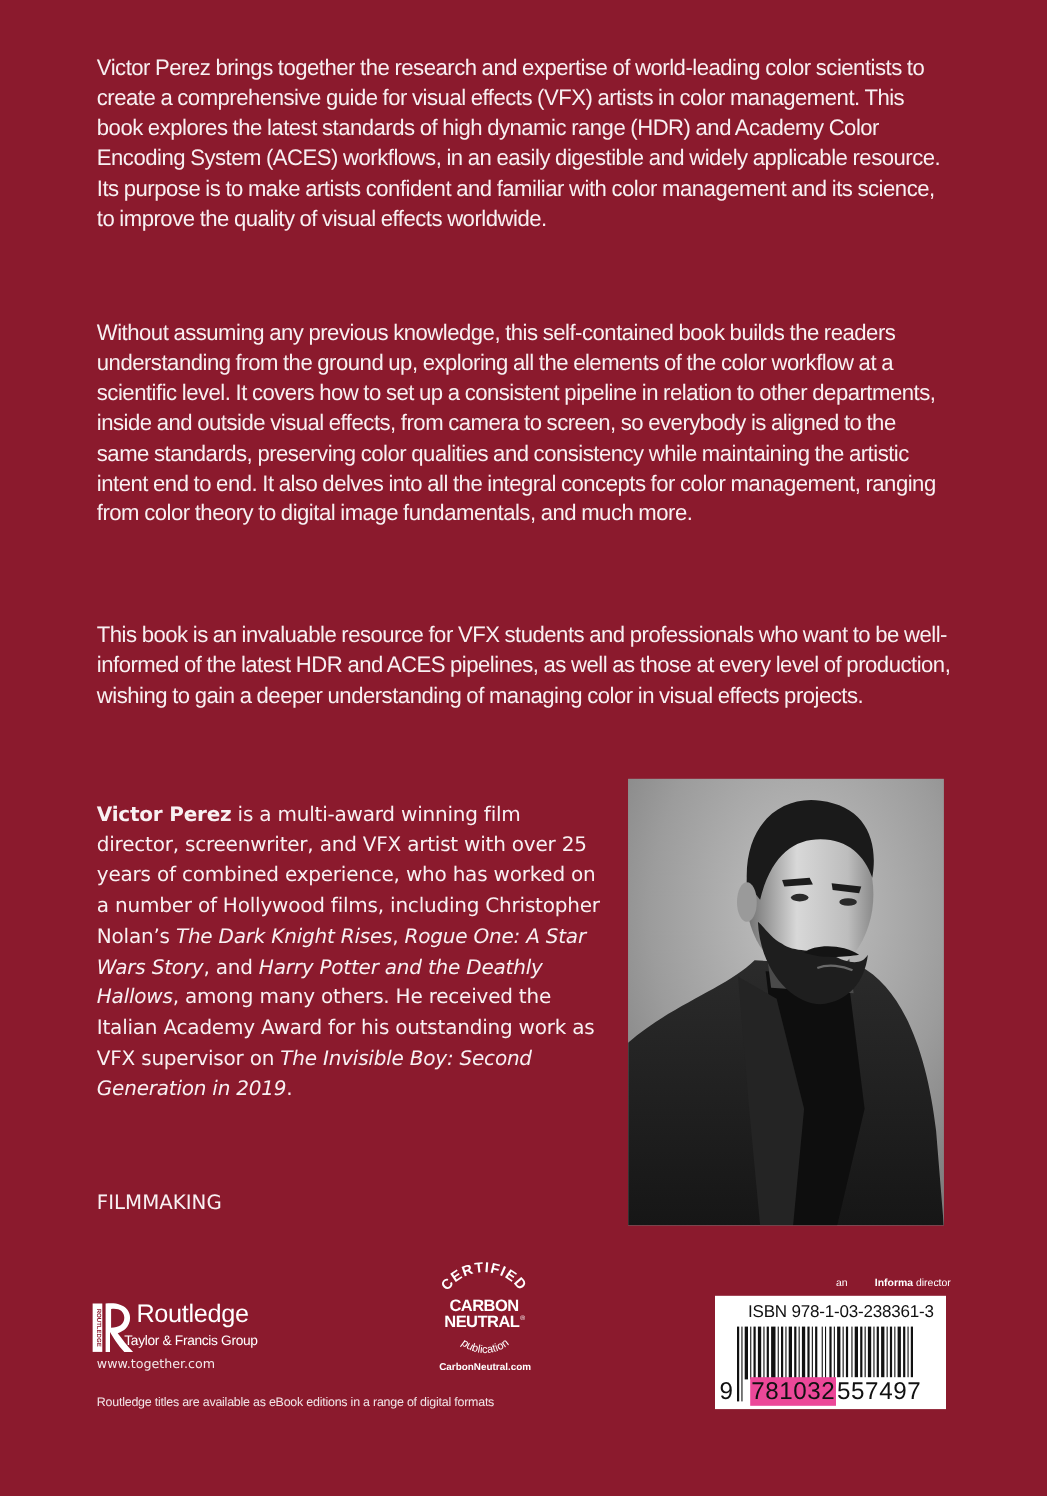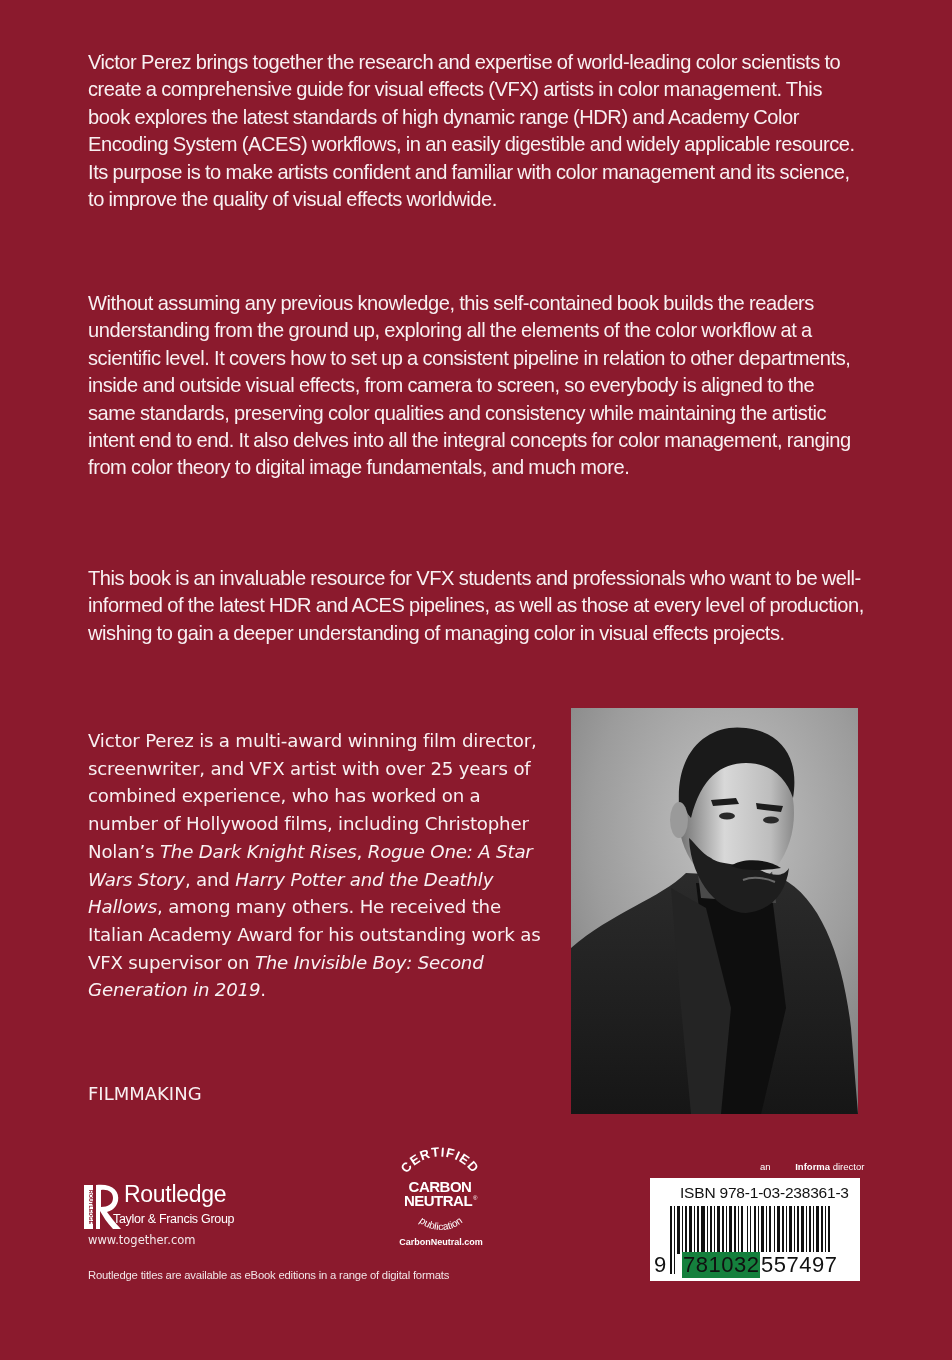--- a/index.html
+++ b/index.html
@@ -31,21 +31,21 @@
       position: absolute;
       left: 88px;
       top: 727px;
       width: 460px;
       font-family: "DejaVu Sans", sans-serif;
       font-size: 18.2px;
       line-height: 27.7px;
       letter-spacing: -0.2px;
       color: #f8f0f2;
     }
-    .bio b { font-weight: normal; }
+    .bio b { font-weight: bold; }
     .bio i { font-style: italic; }
 
     .subject {
       position: absolute;
       left: 88px;
       top: 1083px;
       font-family: "DejaVu Sans", sans-serif;
       font-size: 18px;
       letter-spacing: 0px;
       color: #f8f0f2;
@@ -150,21 +150,21 @@
     .ean-digits {
       position: absolute;
       left: 4px;
       top: 74px;
       font-family: "Liberation Sans", sans-serif;
       font-size: 22px;
       color: #111;
       white-space: nowrap;
     }
     .ean-first { position: absolute; left: 0; }
-    .ean-mid { position: absolute; left: 28px; background:#15803d; padding:0 1px; letter-spacing: 0.5px;}
+    .ean-mid { position: absolute; left: 28px; background:#ec4899; padding:0 1px; letter-spacing: 0.5px;}
     .ean-last { position: absolute; left: 106px; background:#fff; padding:0 1px; letter-spacing: 0.5px;}
 
     .ebook-note {
       position: absolute;
       left: 88px;
       top: 1269px;
       font-family: "Liberation Sans", sans-serif;
       font-size: 11.3px;
       color: #f1e4e7;
       letter-spacing: -0.2px;

